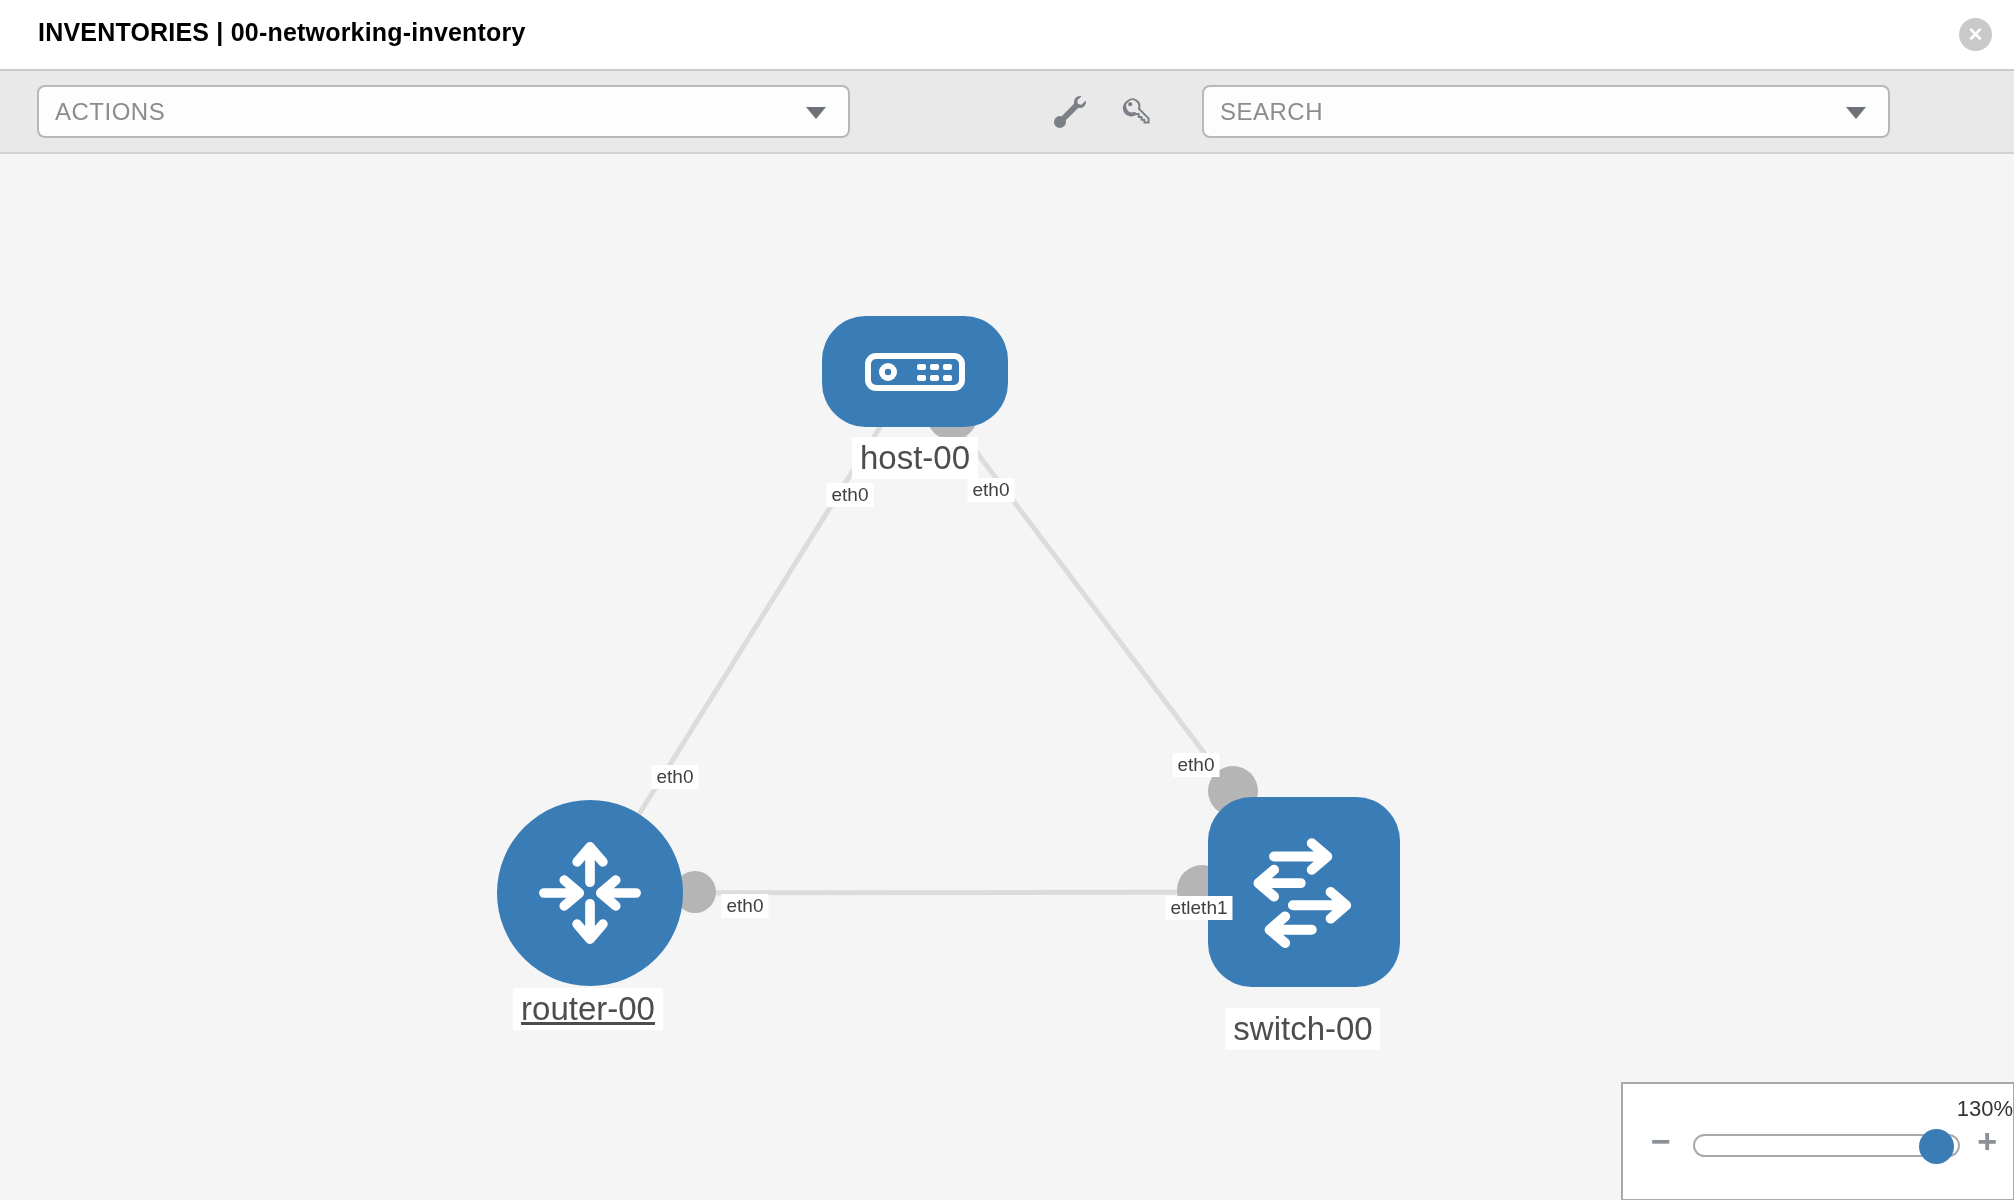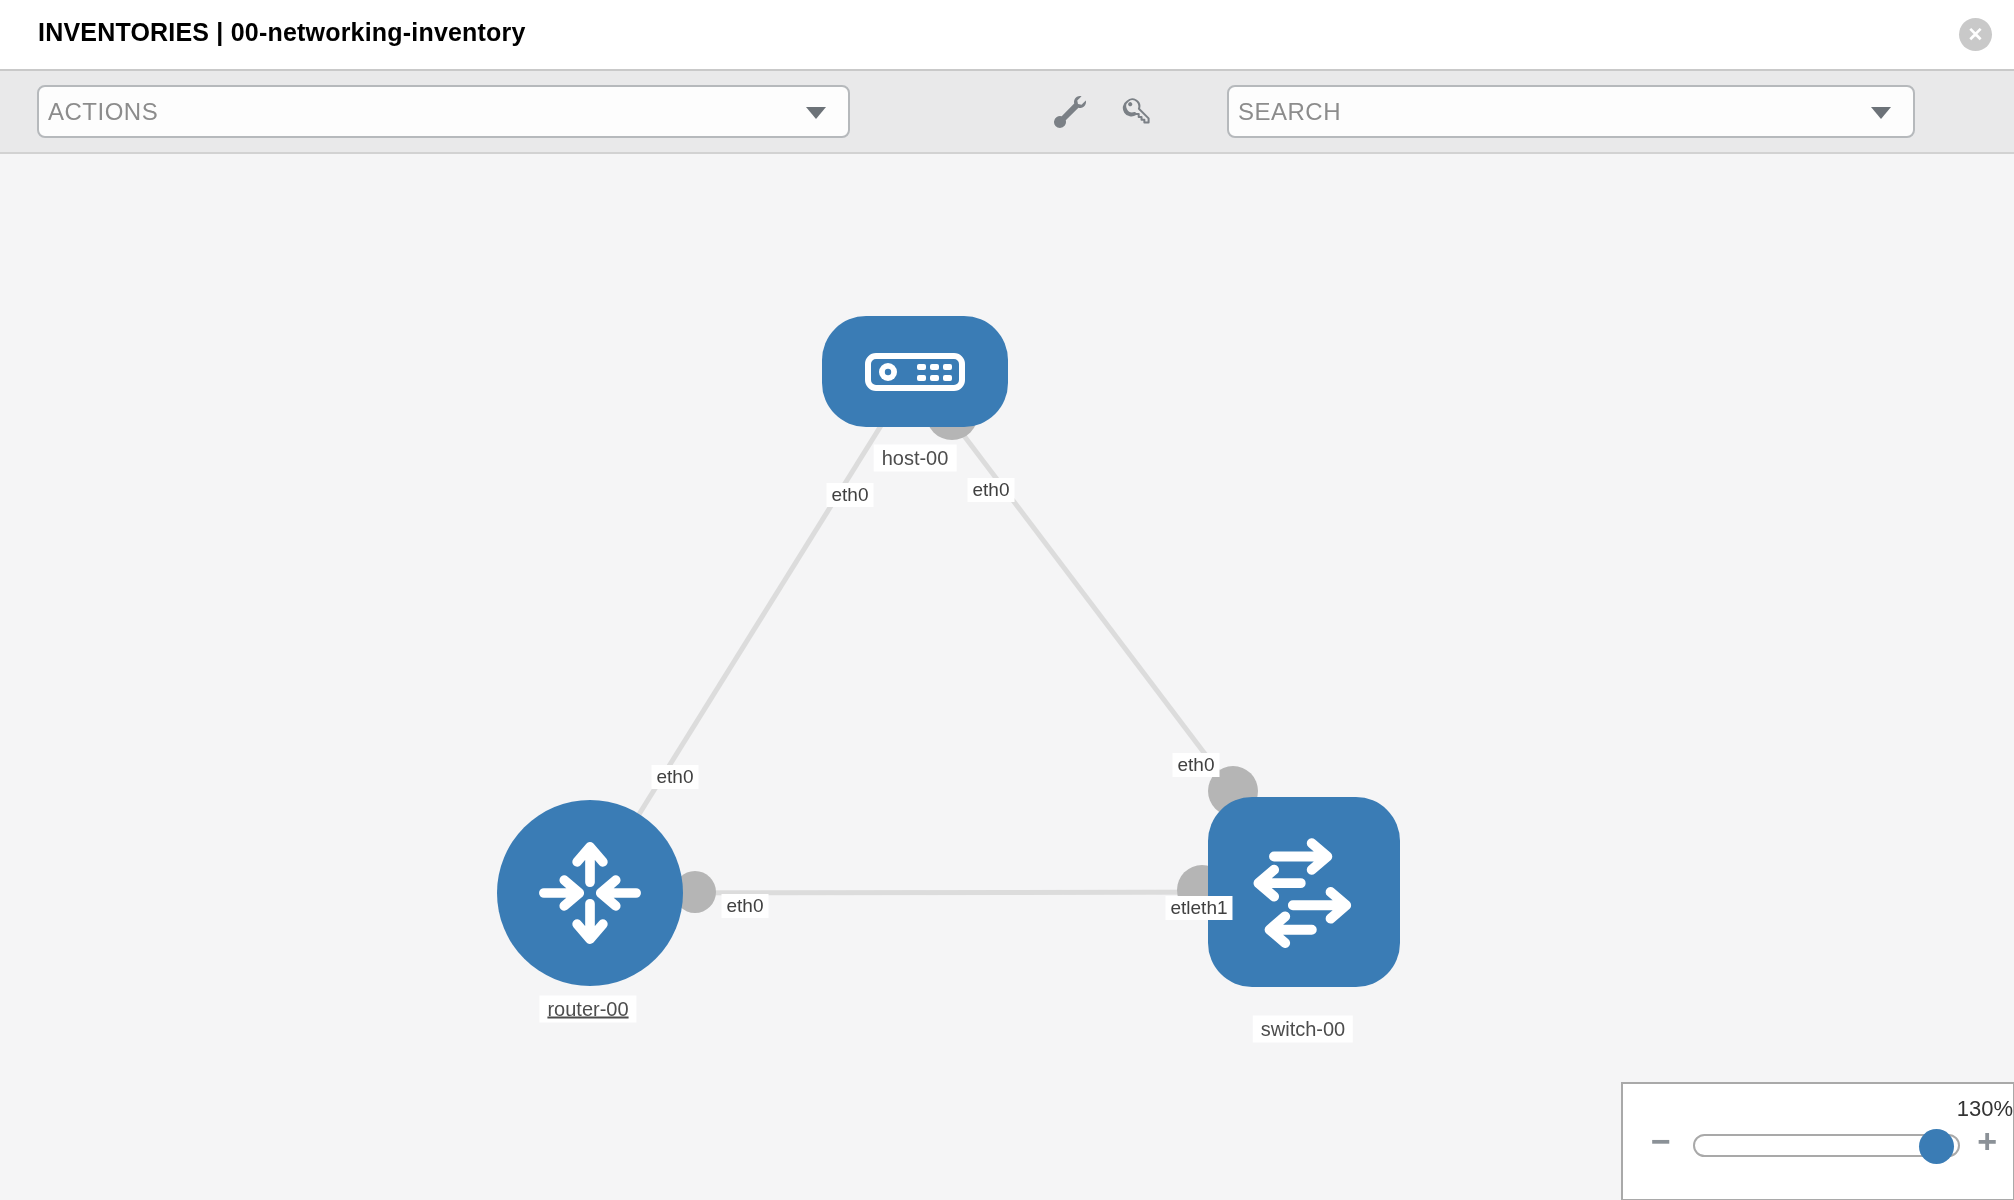--- a/index.html
+++ b/index.html
@@ -14,23 +14,23 @@
   .close-btn { position:absolute; right:22px; top:18px; width:33px; height:33px;
     border-radius:50%; background:#c9c9c9; color:#ffffff; font-size:19px;
     font-weight:700; display:flex; align-items:center; justify-content:center;
     cursor:pointer; line-height:1; }
 
   
   .toolbar { position:absolute; left:0; top:71px; width:2014px; height:83px;
     background:#e9e9ea; border-bottom:2px solid #d2d2d2; }
   .dropdown { position:absolute; top:14px; height:53px; background:#fdfdfd;
     border:2px solid #b6b9bc; border-radius:8px; display:flex;
-    align-items:center; padding:0 9px; cursor:pointer; }
+    align-items:center; padding:0 16px; cursor:pointer; }
   .dropdown-actions { left:37px; width:813px; }
-  .dropdown-search  { left:1227px; width:688px; }
+  .dropdown-search  { left:1202px; width:688px; }
   .dropdown-text { font-size:24px; color:#8c8c8c; letter-spacing:0.5px;
     background:transparent; border:none; outline:none; width:90%;
     font-family:"Liberation Sans", sans-serif; }
   .dropdown-search input::placeholder { color:#8c8c8c; opacity:1; }
   .caret { position:absolute; right:22px; top:50%; margin-top:-5px; width:0; height:0;
     border-left:10px solid transparent; border-right:10px solid transparent;
     border-top:12px solid #6c7278; }
   .tool-icon-btn { position:absolute; top:24px; width:36px; height:36px;
     background:transparent; border:none; cursor:pointer; }
   .tool-icon-btn svg { width:32px; height:32px; fill:#7b8086; }
@@ -44,21 +44,21 @@
   .links-svg line { stroke:#dcdcdc; stroke-width:5; }
   .conn-dot { position:absolute; border-radius:50%; background:#b5b5b5; }
 
   .node { position:absolute; background:#3a7cb5; display:flex;
     align-items:center; justify-content:center; cursor:pointer; }
   .node-host   { left:822px; top:162px; width:186px; height:111px; border-radius:44px; }
   .node-router { left:497px; top:646px; width:186px; height:186px; border-radius:50%; }
   .node-switch { left:1208px; top:643px; width:192px; height:190px; border-radius:44px; }
 
   .node-label { position:absolute; transform:translate(-50%,-50%);
-    background:#ffffff; color:#4d4d4d; font-size:20px; padding:2px 8px;
+    background:#ffffff; color:#4d4d4d; font-size:33px; padding:2px 8px;
     white-space:nowrap; }
   .iface-label { position:absolute; transform:translate(-50%,-50%);
     background:#ffffff; color:#404040; font-size:19px; padding:1px 5px;
     white-space:nowrap;margin-top:24px; }
 
   
   .zoom-panel { position:absolute; left:1621px; top:1082px; width:394px;
     height:119px; background:#ffffff; border:2px solid #a9a9a9; }
   .zoom-value { position:absolute; left:0; top:12px; width:100%; text-align:right;
     font-size:22px; color:#333333; }

